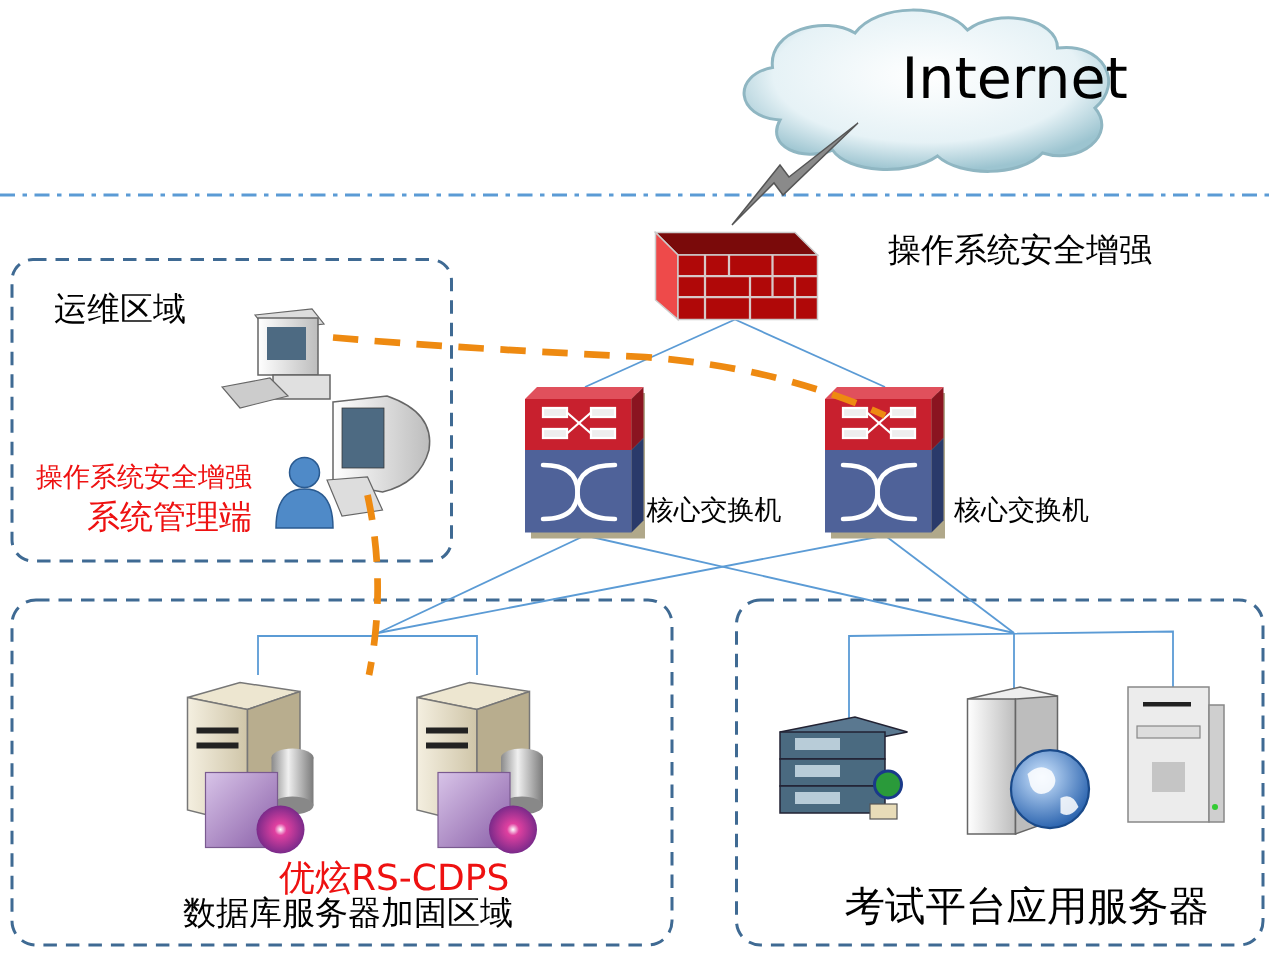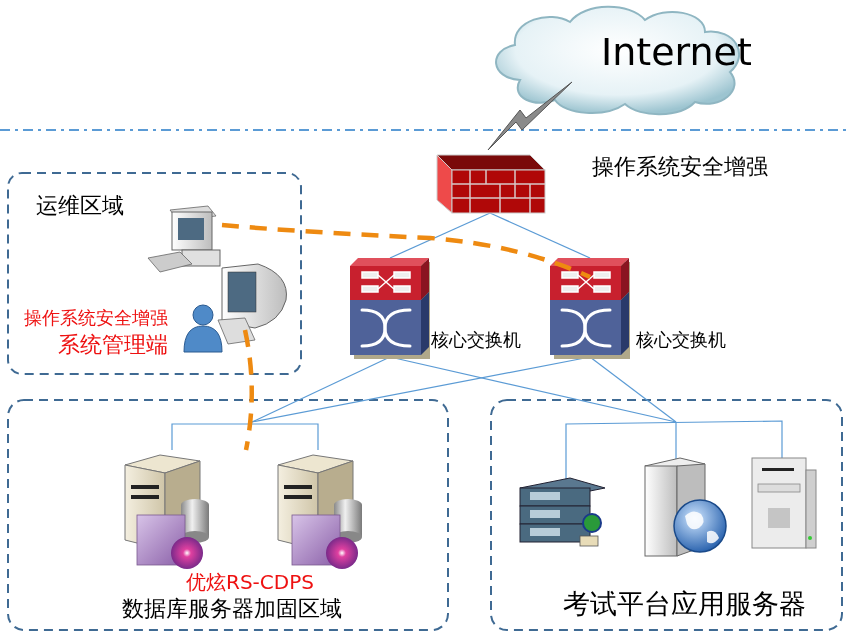--- a/index.html
+++ b/index.html
@@ -206,15 +206,15 @@
   </g>
 </svg>
 
 <div class="lbl" style="left:565px;top:30px;font-size:38px;font-family:'DejaVu Sans',sans-serif;margin-left:36px;">Internet</div>
 <div class="lbl" style="left:592px;top:152px;font-size:22px;">操作系统安全增强</div>
 <div class="lbl" style="left:36px;top:191px;font-size:22px;">运维区域</div>
 <div class="lbl red" style="left:24px;top:306px;font-size:18px;">操作系统安全增强</div>
 <div class="lbl red" style="left:58px;top:330px;font-size:22px;">系统管理端</div>
 <div class="lbl" style="left:431px;top:328px;font-size:18px;">核心交换机</div>
 <div class="lbl" style="left:636px;top:328px;font-size:18px;">核心交换机</div>
-<div class="lbl red" style="left:186px;top:569px;font-size:20px;text-align:right;">优炫RS-CDPS</div>
+<div class="lbl red" style="left:186px;top:569px;font-size:24px;text-align:right;">优炫RS-CDPS</div>
 <div class="lbl" style="left:122px;top:594px;font-size:22px;">数据库服务器加固区域</div>
 <div class="lbl" style="left:563px;top:586px;font-size:27px;">考试平台应用服务器</div>
 
 </body></html>

